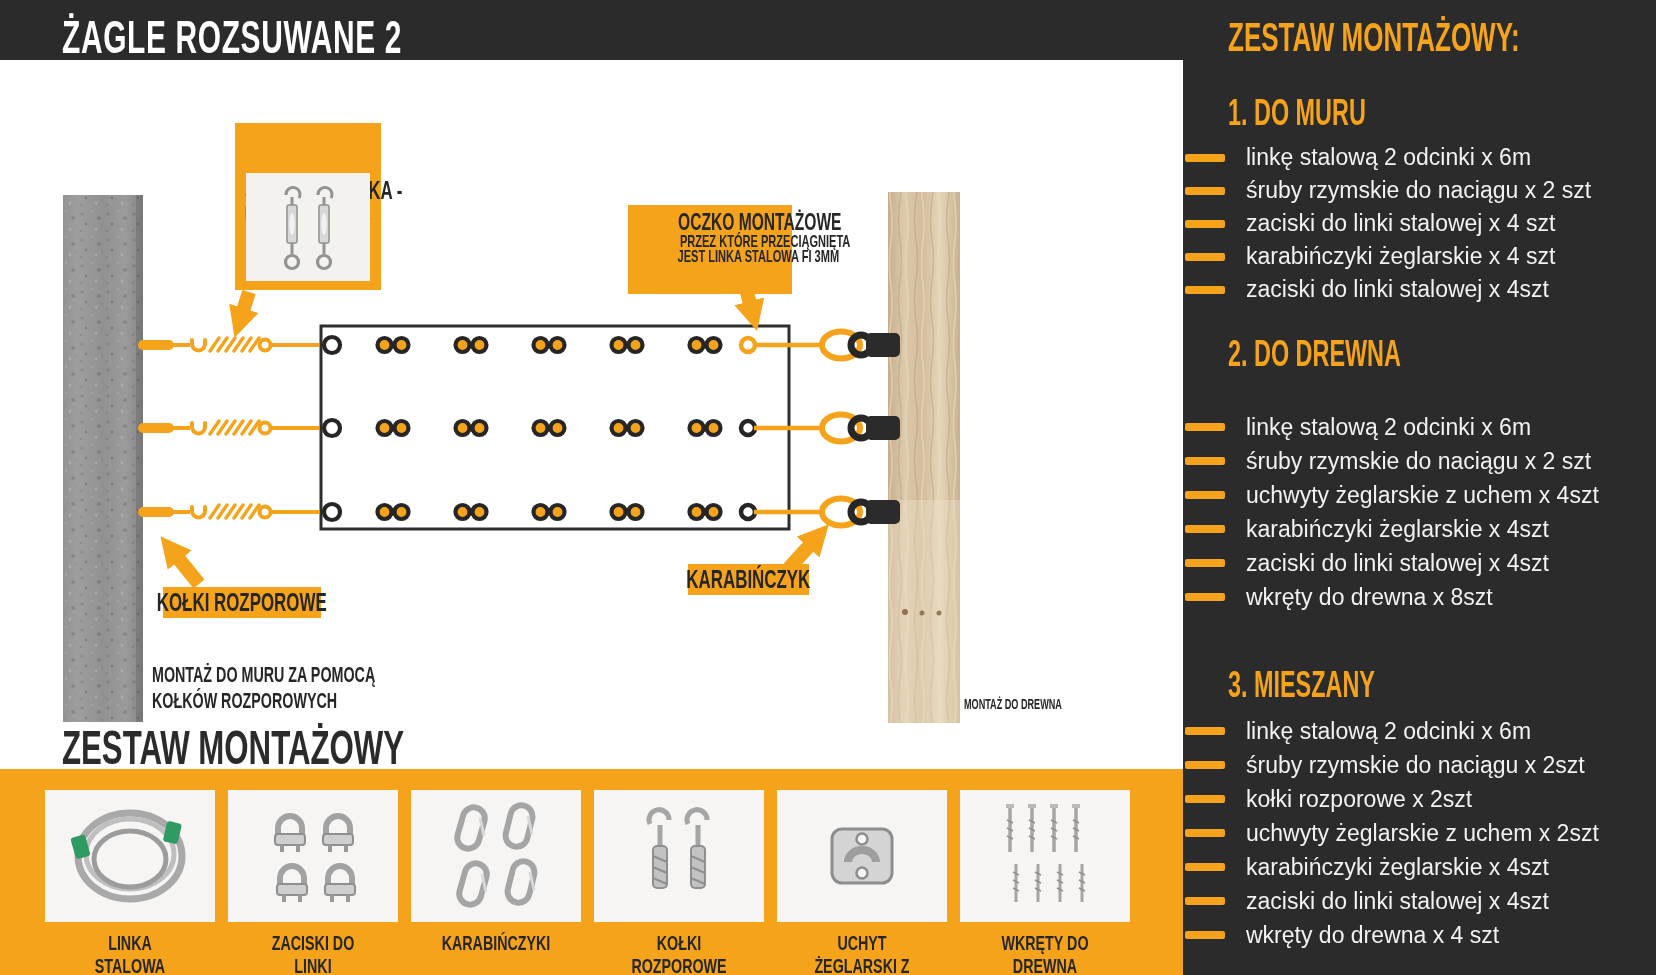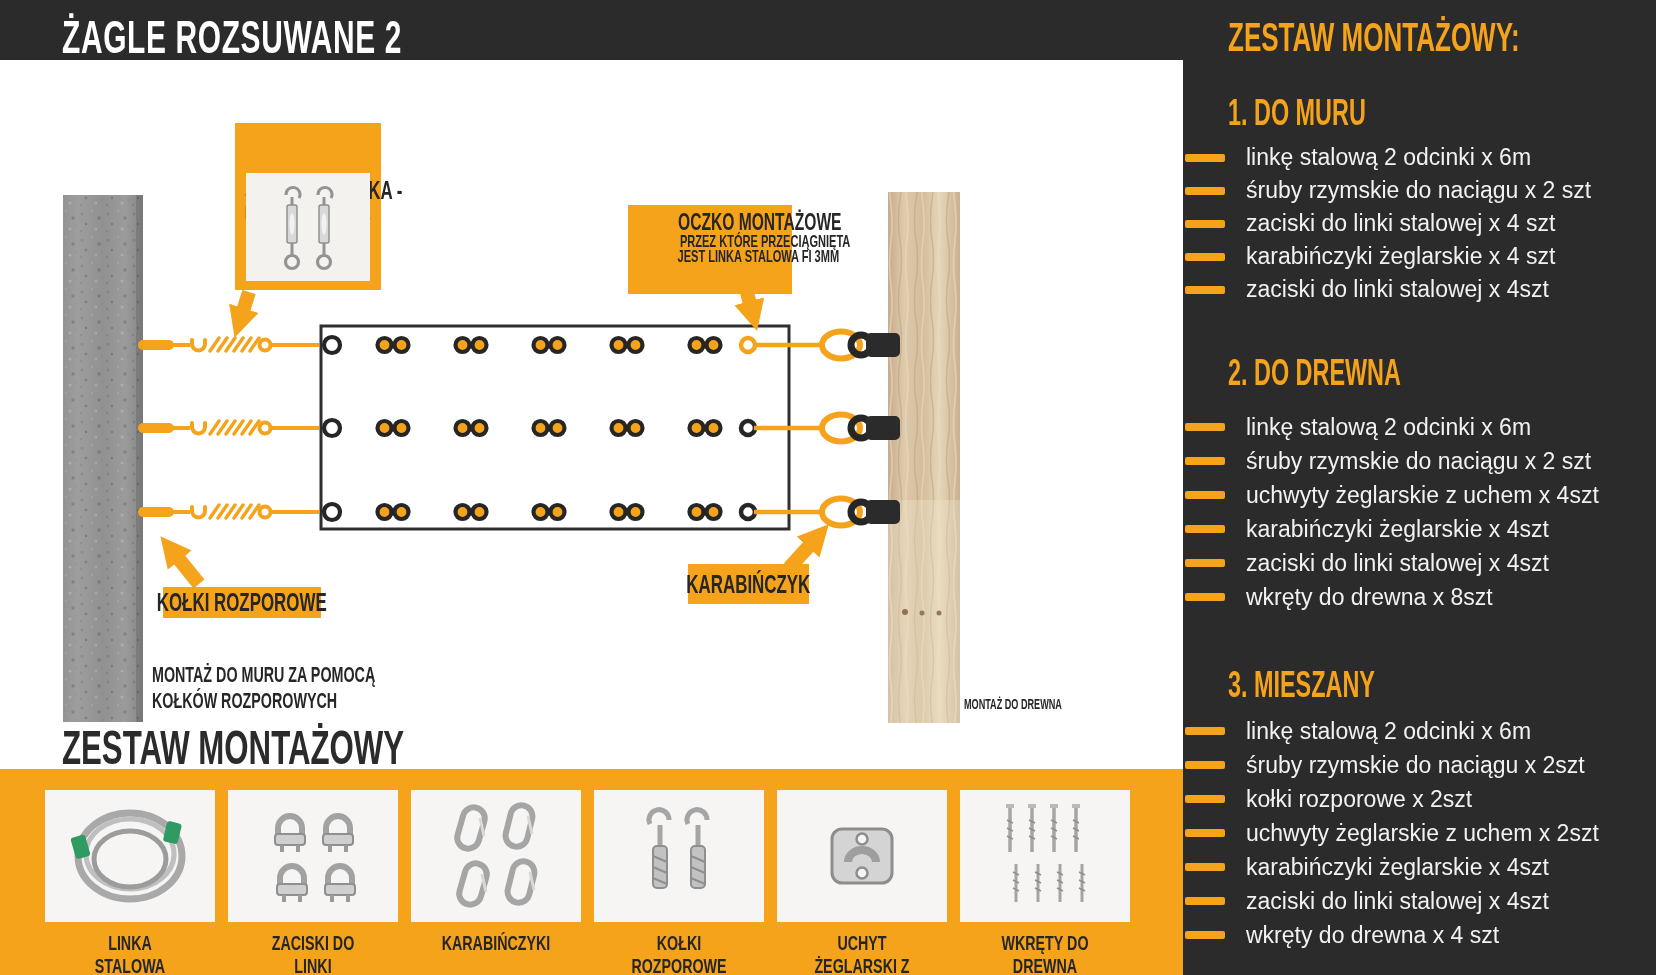--- a/index.html
+++ b/index.html
@@ -21,31 +21,31 @@
   .callout { position:absolute; background:var(--acc); color:#262626; }
   .sruba { left:235px; top:123px; width:146px; height:167px; padding:6px 10px; }
   .sruba .t1 { font-size:26px; line-height:26px;margin-top:48px; }
   .sruba .t2 { font-size:19px; line-height:20px; }
   .sruba .ph { position:absolute; left:11px; right:11px; top:50px; bottom:9px; background:#f3f2ef; }
   .oczko { left:628px; top:205px; width:164px; height:89px; padding:4px 6px; text-align:center; }
   .oczko .t1 { font-size:24px; line-height:25px; }
   .oczko .t2 { font-size:17px; line-height:15px; }
   .lblbox { position:absolute; background:var(--acc); display:flex; align-items:center; justify-content:center; color:#262626; }
   .kolki { left:163px; top:587px; width:158px; height:31px; }
-  .karab { left:688px; top:564px; width:121px; height:40px; }
+  .karab { left:688px; top:564px; width:121px; height:31px; }
   .lblbox span { font-size:26px; }
 
   .wnote { position:absolute; left:152px; top:662px; color:#262626; font-size:22px; line-height:26px; }
   .dnote { position:absolute; left:964px; top:696px; color:#262626; font-size:14px; }
   .bhead { position:absolute; left:62px; top:720px; color:var(--dark); font-size:48px; }
 
   .sidebar { position:absolute; left:1183px; top:0; width:473px; height:975px; background:var(--dark); }
   .sb-head { position:absolute; left:45px; top:14px; color:var(--acc); font-size:40px; line-height:46px; }
   .stitle  { position:absolute; left:45px; color:var(--acc); font-size:36px; line-height:38px; }
-  .st1 { top:94px; } .st2 { top:354px; } .st3 { top:666px; }
+  .st1 { top:94px; } .st2 { top:335px; } .st3 { top:666px; }
   .slist { position:absolute; left:0; right:0; }
   .sl1 { top:141px; } .sl2 { top:410px; } .sl3 { top:714px; }
   .si { display:flex; align-items:center; height:33px;gap:8px; }
   .sl2 .si, .sl3 .si { height:34px; }
   .si .bar { width:40px; min-width:40px; height:8px; border-radius:2px; background:var(--acc); margin:0 13px 0 2px; }
   .si .tx { font-size:23px; color:#F2F2F2; white-space:nowrap; }
 
   .strip { position:absolute; left:0; top:769px; width:1183px; height:206px; background:var(--acc); }
   .cards { position:absolute; left:45px; top:21px; display:flex; gap:13px; }
   .card { width:170px; }

